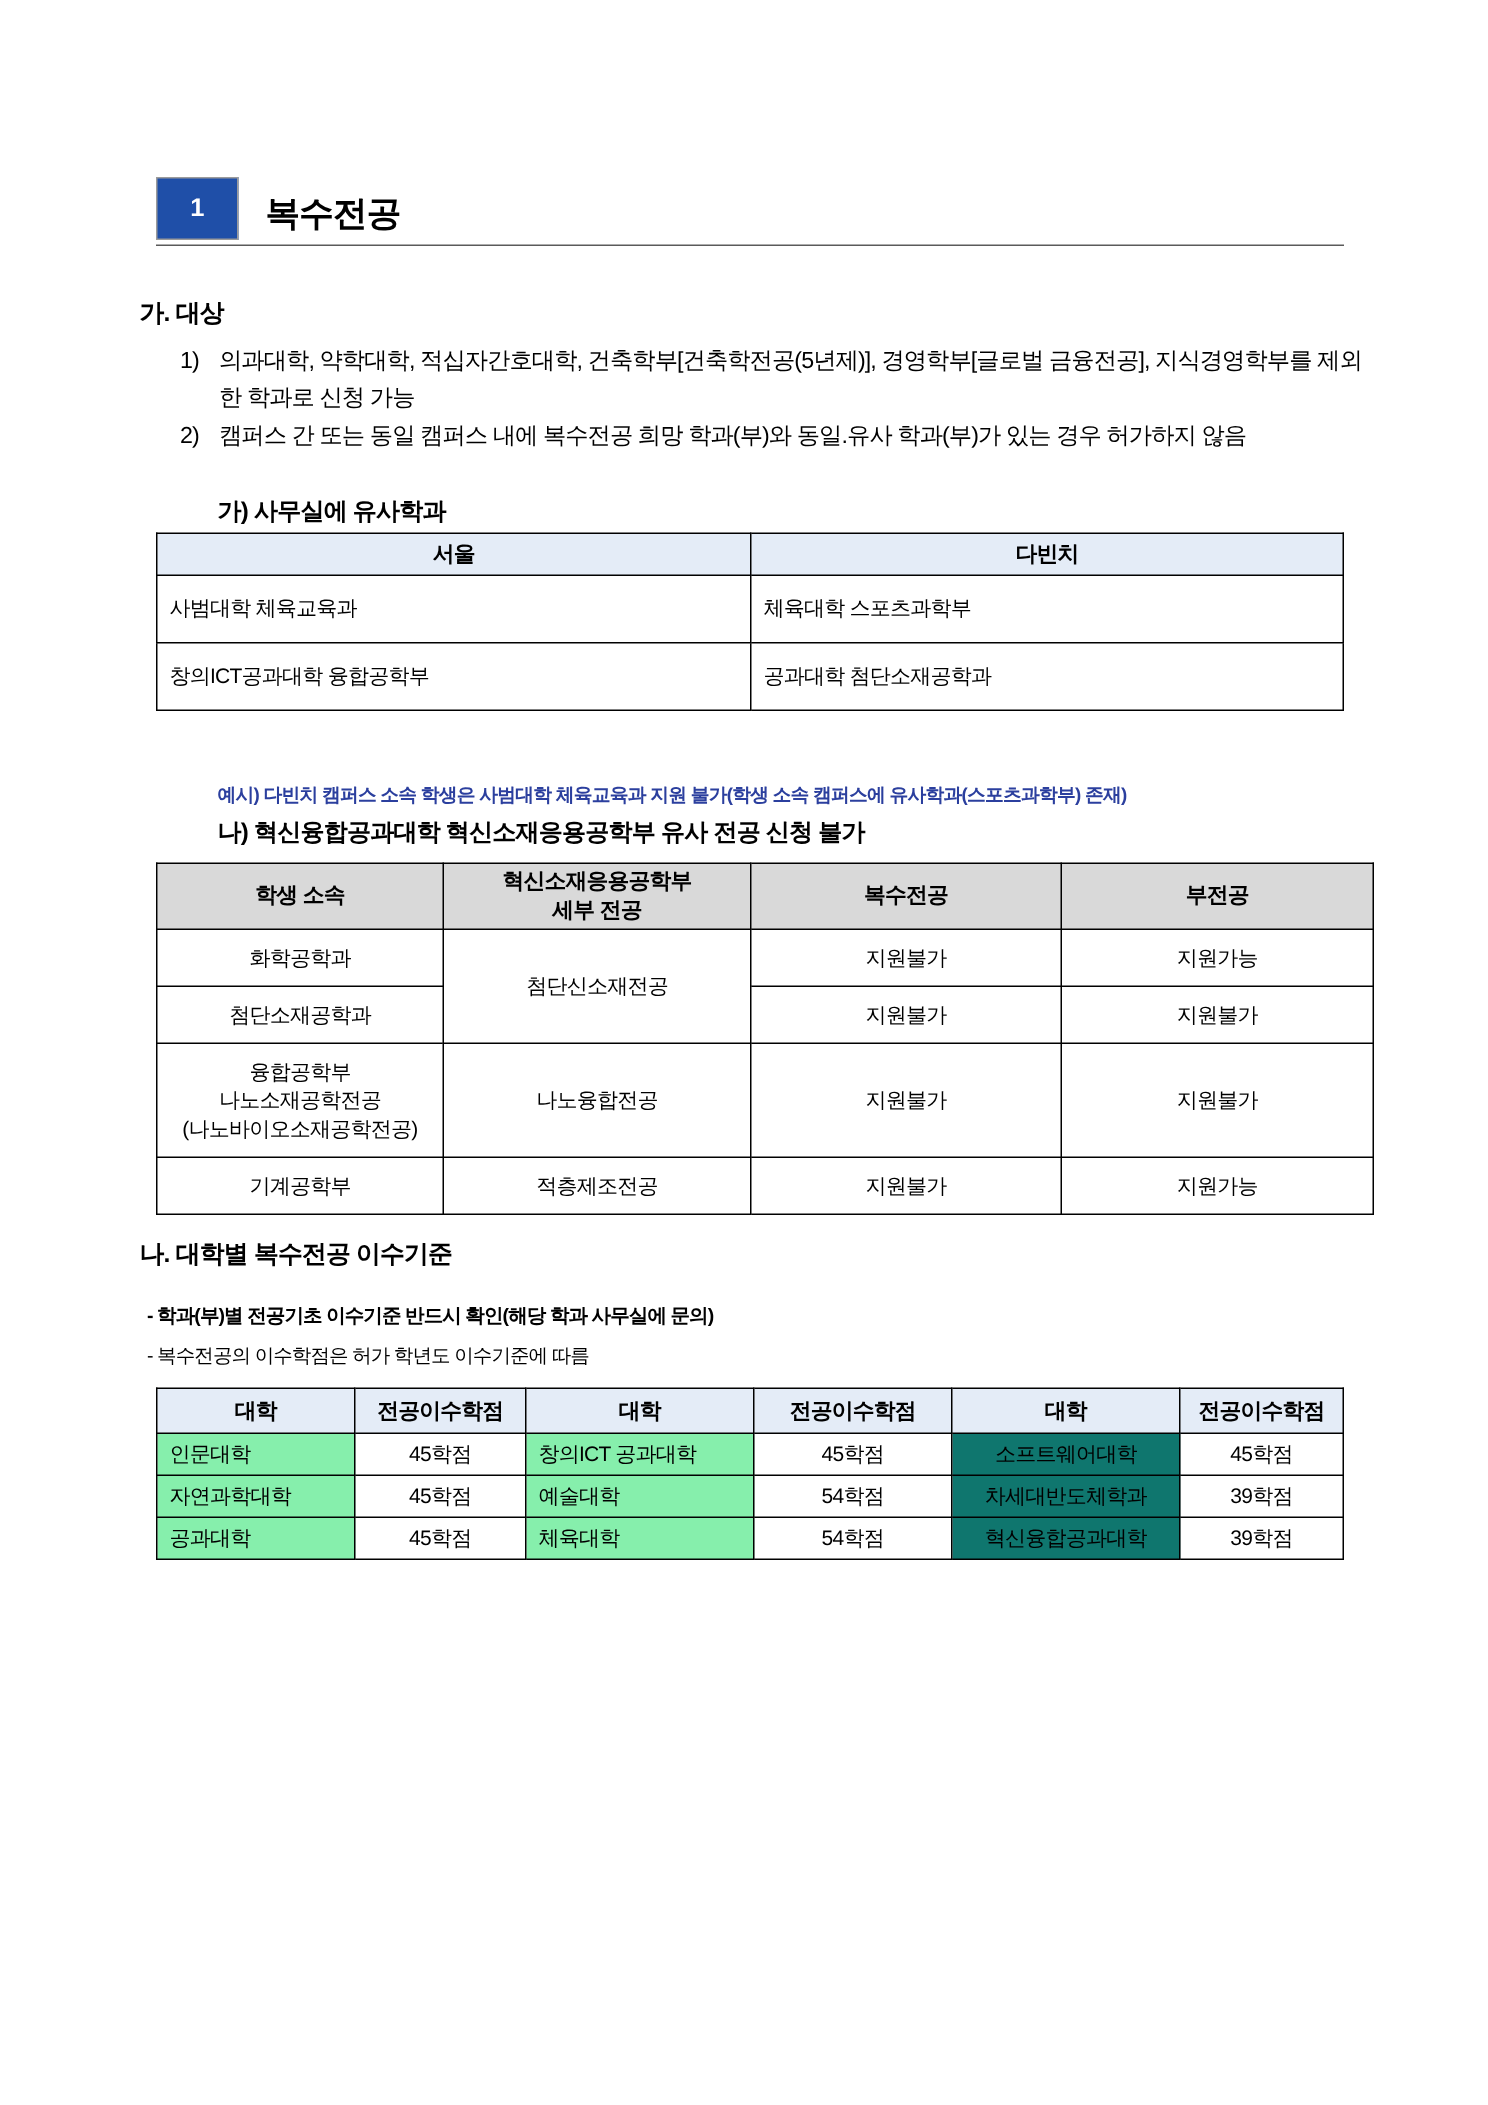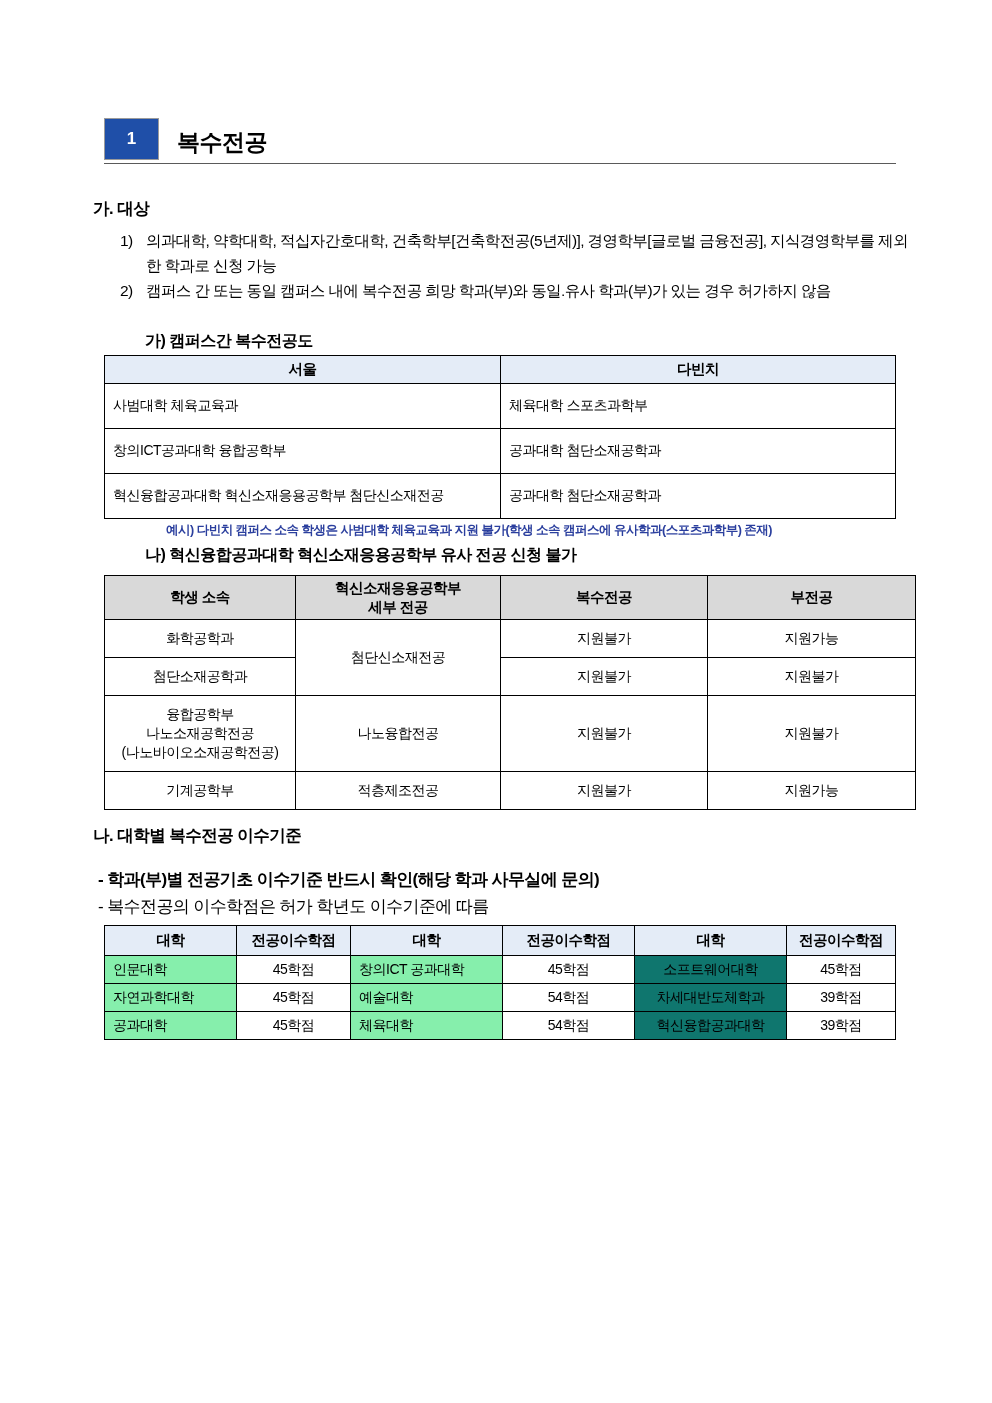--- a/index.html
+++ b/index.html
@@ -95,21 +95,21 @@
   }
   .note-blue {
     position: absolute;
     font-size: 12.5px;
     color: #2b3f9e;
     letter-spacing: -0.5px;
     font-weight: bold;
   }
   .dash-line {
     position: absolute;
-    font-size: 17px;
+    font-size: 13px;
     letter-spacing: -0.6px;
   }
   .dash-line.bold { font-weight: bold; }
 
   
   table {
     position: absolute;
     border-collapse: collapse;
     table-layout: fixed;
   }
@@ -211,21 +211,21 @@
   <div class="para" style="left:120px; top:228px; width:790px;">
     <span class="num">1)</span>
     <span class="txt">의과대학, 약학대학, 적십자간호대학, 건축학부[건축학전공(5년제)], 경영학부[글로벌 금융전공], 지식경영학부를 제외한 학과로 신청 가능</span>
   </div>
 
   <div class="para" style="left:120px; top:278px; width:790px;">
     <span class="num">2)</span>
     <span class="txt">캠퍼스 간 또는 동일 캠퍼스 내에 복수전공 희망 학과(부)와 동일.유사 학과(부)가 있는 경우 허가하지 않음</span>
   </div>
 
-  <div class="sub-heading" style="left:145px; top:331px;">가) 캠퍼스간 복수전공도</div>
+  <div class="sub-heading" style="left:145px; top:331px;">가) 사무실에 유사학과</div>
 
   <table id="table-campus">
     <colgroup>
         <col style="width:396px">
         <col style="width:395px">
       </colgroup>
     <thead>
       <tr>
         <th>서울</th>
         <th>다빈치</th>
@@ -233,28 +233,24 @@
     </thead>
     <tbody>
       <tr>
         <td>사범대학 체육교육과</td>
         <td>체육대학 스포츠과학부</td>
       </tr>
       <tr>
         <td>창의ICT공과대학 융합공학부</td>
         <td>공과대학 첨단소재공학과</td>
       </tr>
-      <tr>
-        <td>혁신융합공과대학 혁신소재응용공학부 첨단신소재전공</td>
-        <td>공과대학 첨단소재공학과</td>
-      </tr>
     </tbody>
   </table>
 
-  <div class="note-blue" style="left:145px; top:522px; width:760px;margin-left:21px;">예시) 다빈치 캠퍼스 소속 학생은 사범대학 체육교육과 지원 불가(학생 소속 캠퍼스에 유사학과(스포츠과학부) 존재)</div>
+  <div class="note-blue" style="left:145px; top:522px; width:760px;">예시) 다빈치 캠퍼스 소속 학생은 사범대학 체육교육과 지원 불가(학생 소속 캠퍼스에 유사학과(스포츠과학부) 존재)</div>
 
   <div class="sub-heading" style="left:145px; top:545px;">나) 혁신융합공과대학 혁신소재응용공학부 유사 전공 신청 불가</div>
 
   <table id="table-innov">
     <colgroup>
       <col style="width:191px">
         <col style="width:205px">
         <col style="width:207px">
         <col style="width:208px">
     </colgroup>

